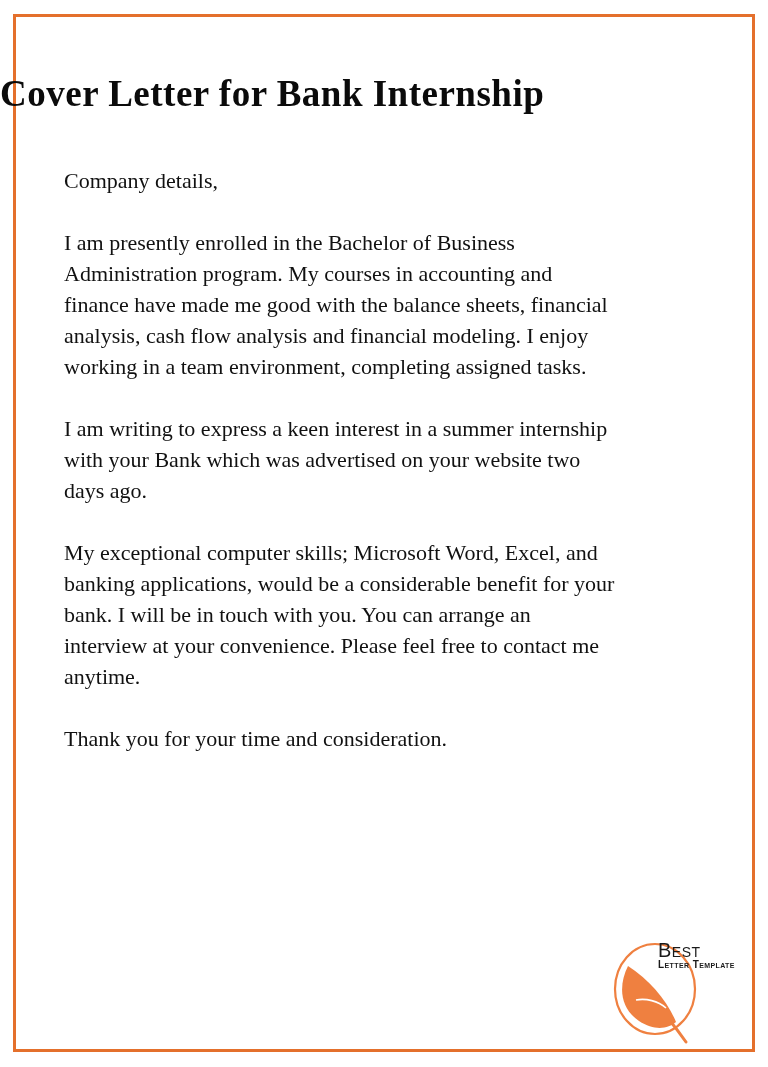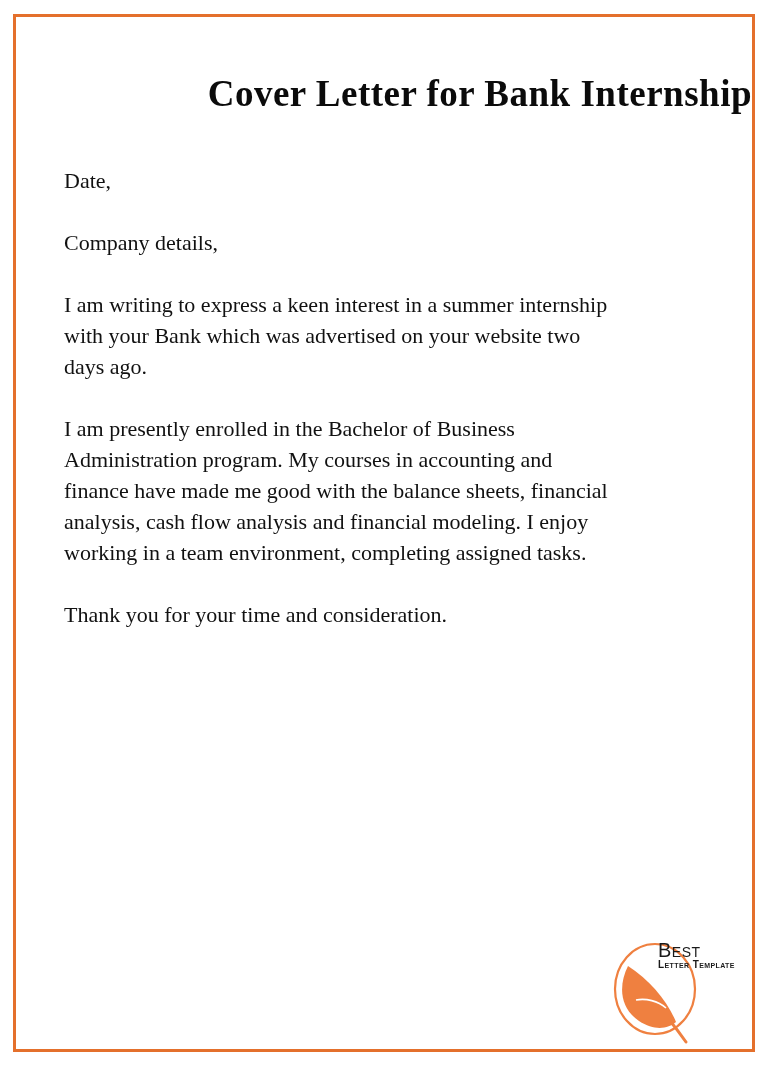--- a/index.html
+++ b/index.html
@@ -20,21 +20,21 @@
     bottom: 15px;
     border: 3px solid #e4702c;
     pointer-events: none;
   }
   .letter-title {
     position: absolute;
     left: 0;
     right: 16px;
     top: 72px;
     margin: 0;
-    text-align: right;
+    text-align: left;
     font-size: 37px;
     font-weight: bold;
     letter-spacing: 0.5px;
     color: #0b0b0b;
   }
   .letter-body {
     position: absolute;
     left: 64px;
     top: 165px;
     width: 648px;
@@ -78,30 +78,34 @@
 </head>
 <body>
 
 <div class="page">
 
   <div class="border-frame"></div>
 
   <h1 class="letter-title">Cover Letter for Bank Internship</h1>
 
   <div class="letter-body">
-    <p>Date,</p>
     <p>Company details,</p>
-    <p>I am writing to express a keen interest in a summer internship
-with your Bank which was advertised on your website two
-days ago.</p>
     <p>I am presently enrolled in the Bachelor of Business
 Administration program. My courses in accounting and
 finance have made me good with the balance sheets, financial
 analysis, cash flow analysis and financial modeling. I enjoy
 working in a team environment, completing assigned tasks.</p>
+    <p>I am writing to express a keen interest in a summer internship
+with your Bank which was advertised on your website two
+days ago.</p>
+    <p>My exceptional computer skills; Microsoft Word, Excel, and
+banking applications, would be a considerable benefit for your
+bank. I will be in touch with you. You can arrange an
+interview at your convenience. Please feel free to contact me
+anytime.</p>
     <p>Thank you for your time and consideration.</p>
   </div>
 
   <div class="logo">
     <svg width="152" height="112" viewBox="0 0 152 112">
       <ellipse cx="49" cy="51" rx="40" ry="45" fill="none" stroke="#ef8040" stroke-width="2.2"></ellipse>
       <path d="M22,28
                C12,48 14,70 33,83
                C48,93 62,91 70,84
                C62,64 44,42 22,28 Z" fill="#ef8040"></path>

